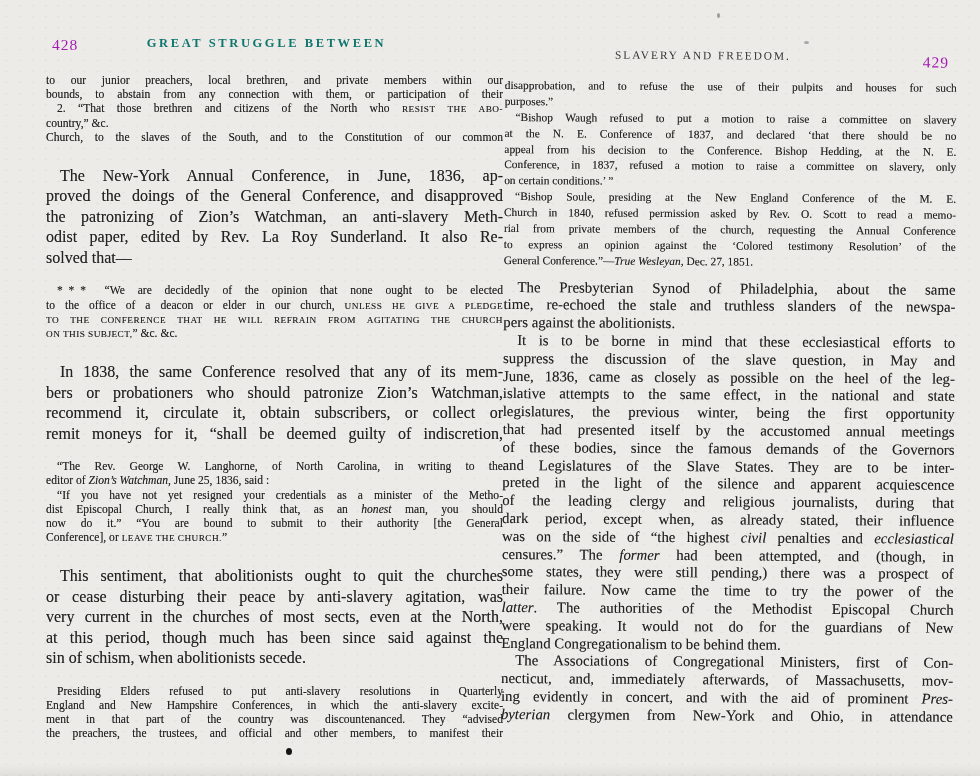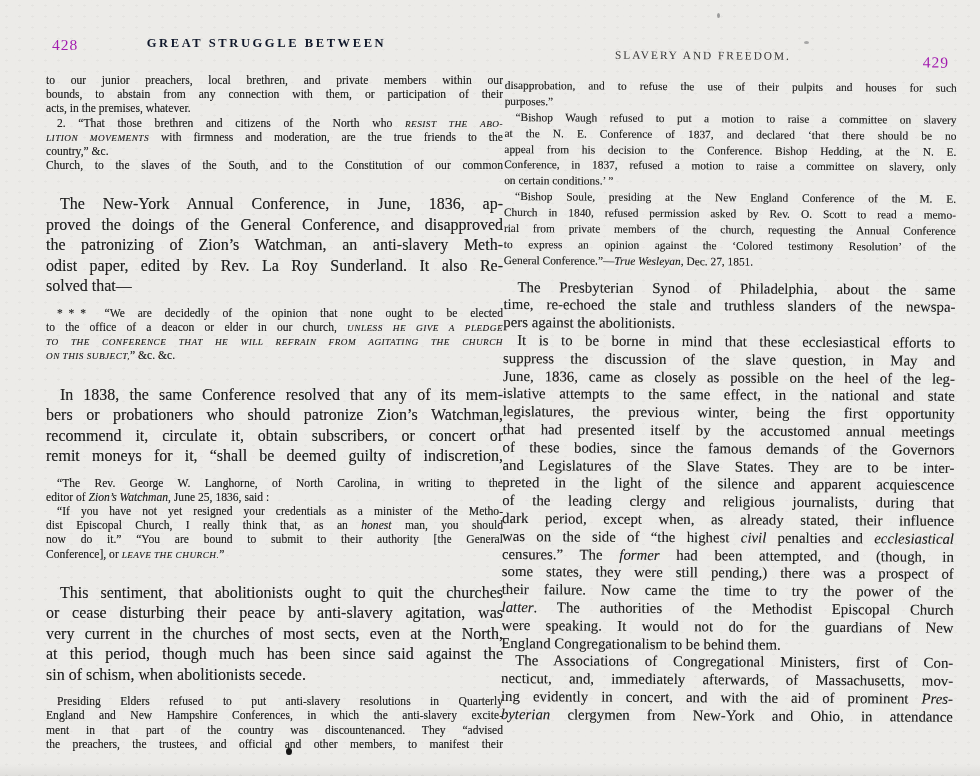--- a/index.html
+++ b/index.html
@@ -17,45 +17,45 @@
   .page{position:absolute;}
   .page-left{left:46px;top:36px;width:457px;}
   .page-right{left:505px;top:48px;width:452px;transform:rotate(0.35deg);transform-origin:top left;}
 
   .pagehead{position:relative;height:18px;}
   .page-left .pagehead{margin-bottom:20px;}
   .page-right .pagehead{margin-bottom:12px;}
   .pagehead .num{position:absolute;top:0;font-size:15.5px;letter-spacing:1px;color:#a21caf;}
   .page-left .num{left:6px;}
   .page-right .num{right:8px;top:3px;}
-  .pagehead .head{text-align:center;font-size:12.5px;font-weight:bold;letter-spacing:2.6px;color:#0f172a;white-space:nowrap;}
+  .pagehead .head{text-align:center;font-size:12.5px;font-weight:bold;letter-spacing:2.6px;color:#0f766e;white-space:nowrap;}
   .page-left .head{transform:translateX(-8px);}
   .page-right .head{font-size:11.3px;font-weight:normal;letter-spacing:2px;color:#333;transform:translateX(-28px);}
 
   .par{margin:0;text-shadow:0 0 0.5px rgba(30,30,30,0.45);}
   .par.main{font-size:16px;}
   .par.small{font-size:11.6px;}
   .page-right .par.main{font-size:14.8px;}
   .page-right .par.small{font-size:11.4px;}
 
   .line{text-align:justify;overflow:hidden;}
   .par.main .line{height:20.5px;line-height:20.5px;}
   .par.small .line{height:14.2px;line-height:14.2px;}
   .page-right .par.main .line{height:17.8px;line-height:17.8px;}
   .page-right .par.small .line{height:15.9px;line-height:15.9px;}
   .line.j::after{content:"";display:inline-block;width:100%;height:0;}
   .line.ind{text-indent:14px;}
   .par.small .line.ind{text-indent:11px;}
 
   .seg-i{font-style:italic;}
-  .seg-sc{font-size:0.8em;letter-spacing:0.45px;font-style:italic;}
+  .seg-sc{font-size:0.8em;letter-spacing:0.45px;}
 
   
   .par.small + .par.main{margin-top:21px;}
-  .par.main + .par.small{margin-top:10px;}
+  .par.main + .par.small{margin-top:16px;}
   .page-right .par.small + .par.main{margin-top:10px;}
   .page-right .par.main + .par.main{margin-top:0;}
 
   .speck{position:absolute;border-radius:50%;}
   .speck-a{left:717px;top:13px;width:3px;height:5px;background:#9b9b9b;}
   .speck-b{left:804px;top:41px;width:5px;height:3px;background:#a6a6a6;}
   .ink-dot{left:286px;top:748px;width:6px;height:7px;background:#161616;}
   .bottom-shade{position:absolute;left:0;bottom:0;width:100%;height:12px;
     background:linear-gradient(rgba(0,0,0,0), rgba(0,0,0,0.055));}
 </style>
@@ -64,43 +64,41 @@
 
 <div class="page page-left">
   <div class="pagehead">
     <span class="num">428</span>
     <div class="head">GREAT STRUGGLE BETWEEN</div>
   </div>
   <div id="left-content">
       <div class="par small">
         <div class="line j"><span class="seg-n">to our junior preachers, local brethren, and private members within our</span></div>
         <div class="line j"><span class="seg-n">bounds, to abstain from any connection with them, or participation of their</span></div>
-        <div class="line"><span class="seg-n">acts, in the premises, whatever.</span></div>
         <div class="line j ind"><span class="seg-n">2. “That those brethren and citizens of the North who </span><span class="seg-sc">RESIST THE ABO-</span></div>
-        <div class="line j"><span class="seg-sc">LITION MOVEMENTS</span><span class="seg-n"> with firmness and moderation, are the true friends to the</span></div>
         <div class="line"><span class="seg-n">country,” &amp;c.</span></div>
         <div class="line j"><span class="seg-n">Church, to the slaves of the South, and to the Constitution of our common</span></div>
       </div>
       <div class="par main">
         <div class="line j ind"><span class="seg-n">The New-York Annual Conference, in June, 1836, ap-</span></div>
         <div class="line j"><span class="seg-n">proved the doings of the General Conference, and disapproved</span></div>
         <div class="line j"><span class="seg-n">the patronizing of Zion’s Watchman, an anti-slavery Meth-</span></div>
         <div class="line j"><span class="seg-n">odist paper, edited by Rev. La Roy Sunderland.  It also Re-</span></div>
         <div class="line"><span class="seg-n">solved that—</span></div>
       </div>
       <div class="par small">
         <div class="line j ind"><span class="seg-n">* * *  “We are decidedly of the opinion that none ought to be elected</span></div>
         <div class="line j"><span class="seg-n">to the office of a deacon or elder in our church, </span><span class="seg-sc">UNLESS HE GIVE A PLEDGE</span></div>
         <div class="line j"><span class="seg-sc">TO THE CONFERENCE THAT HE WILL REFRAIN FROM AGITATING THE CHURCH</span></div>
         <div class="line"><span class="seg-sc">ON THIS SUBJECT,</span><span class="seg-n">” &amp;c. &amp;c.</span></div>
       </div>
       <div class="par main">
         <div class="line j ind"><span class="seg-n">In 1838, the same Conference resolved that any of its mem-</span></div>
         <div class="line j"><span class="seg-n">bers or probationers who should patronize Zion’s Watchman,</span></div>
-        <div class="line j"><span class="seg-n">recommend it, circulate it, obtain subscribers, or concert or</span></div>
+        <div class="line j"><span class="seg-n">recommend it, circulate it, obtain subscribers, or collect or</span></div>
         <div class="line j"><span class="seg-n">remit moneys for it, “shall be deemed guilty of indiscretion,</span></div>
       </div>
       <div class="par small">
         <div class="line j ind"><span class="seg-n">“The Rev. George W. Langhorne, of North Carolina, in writing to the</span></div>
         <div class="line"><span class="seg-n">editor of </span><span class="seg-i">Zion’s Watchman</span><span class="seg-n">, June 25, 1836, said :</span></div>
         <div class="line j ind"><span class="seg-n">“If you have not yet resigned your credentials as a minister of the Metho-</span></div>
         <div class="line j"><span class="seg-n">dist Episcopal Church, I really think that, as an </span><span class="seg-i">honest</span><span class="seg-n"> man, you should</span></div>
         <div class="line j"><span class="seg-n">now do it.”  “You are bound to submit to their authority [the General</span></div>
         <div class="line"><span class="seg-n">Conference], or </span><span class="seg-sc">LEAVE THE CHURCH.</span><span class="seg-n">”</span></div>
       </div>

